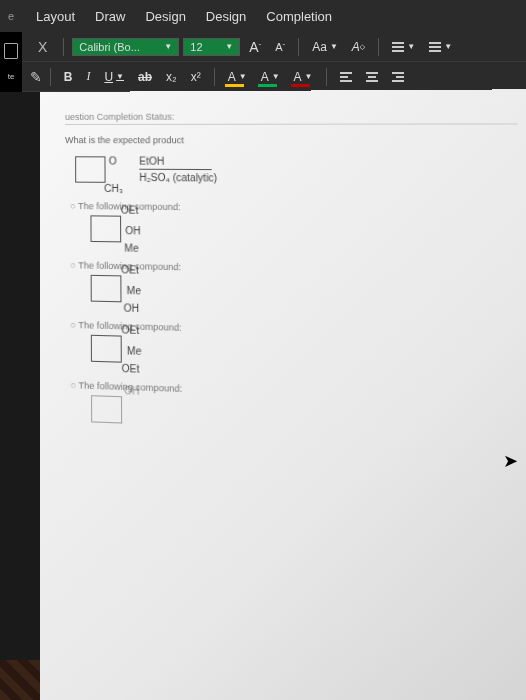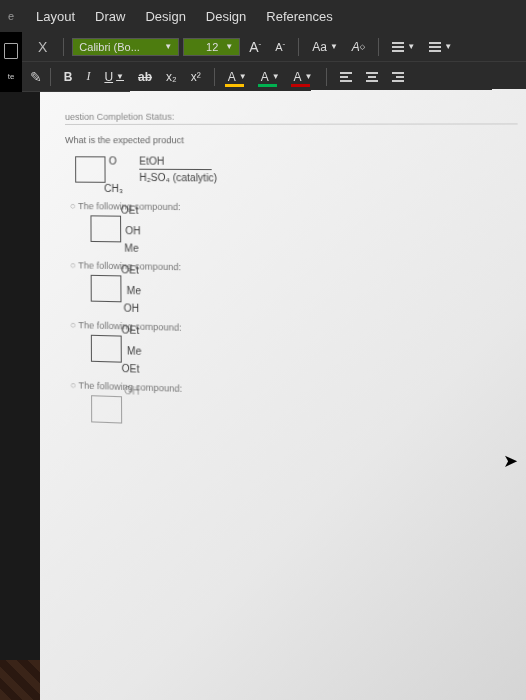--- a/index.html
+++ b/index.html
@@ -47,31 +47,31 @@
       background: #000;
       color: #ccc;
       font-size: 8px;
       display: flex;
       flex-direction: column;
       align-items: center;
       justify-content: space-around;
       padding: 4px 0;
     }
     .font-box {
-      background: #4d7c0f;
+      background: #15803d;
       border: 1px solid #555;
       color: #ddd;
       font-size: 11px;
       padding: 2px 6px;
       display: flex;
       align-items: center;
       gap: 4px;
     }
     .font-name { width: 78px; overflow: hidden; white-space: nowrap; }
-    .font-size { width: 28px; text-align: right; }
+    .font-size { width: 28px; text-align: left; }
     .btn {
       color: #ddd;
       font-size: 12px;
       padding: 2px 5px;
       cursor: pointer;
       display: flex;
       align-items: center;
     }
     .divider {
       width: 1px;
@@ -240,21 +240,21 @@
 </head>
 <body>
 
 <div class="ribbon">
   <div class="tabs">
     <div style="width:18px;color:#999;font-size:11px;">e</div>
     <div class="tab">Layout</div>
     <div class="tab">Draw</div>
     <div class="tab">Design</div>
     <div class="tab">Design</div>
-    <div class="tab">References</div>
+    <div class="tab">Completion</div>
   </div>
 
   <div class="toolbar-row" style="padding-left:30px;">
     <div class="clipboard-x">X</div>
     <div class="divider"></div>
     <div class="font-box">
       <span class="font-name">Calibri (Bo...</span>
       <span class="chev">▼</span>
     </div>
     <div class="font-box">

